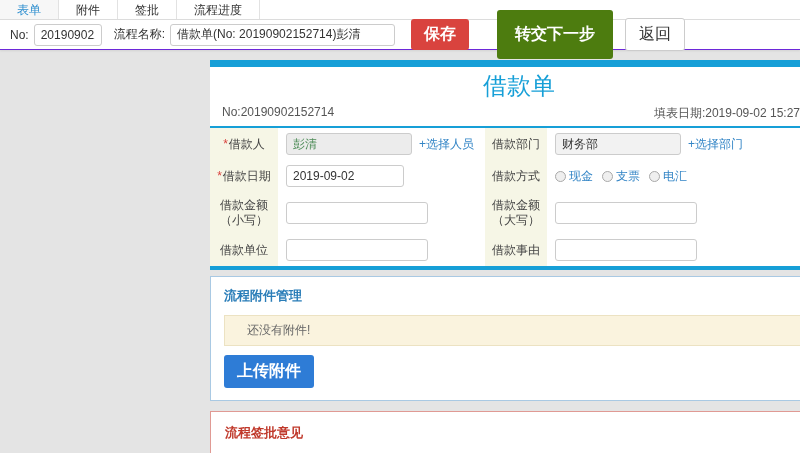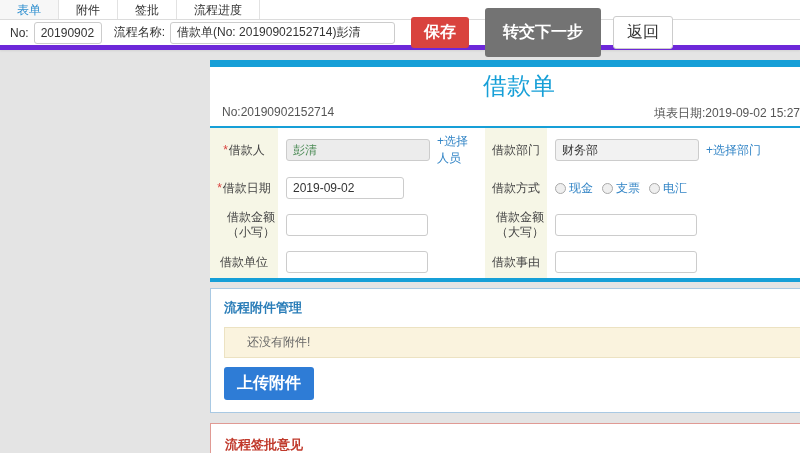--- a/index.html
+++ b/index.html
@@ -7,46 +7,46 @@
   body {
     background:#e4e4e4;
     font-family:"Liberation Sans","DejaVu Sans",sans-serif;
     font-size:12px; color:#333;
   }
   
   .tabbar { display:flex; background:#fff; border-bottom:1px solid #ddd; height:20px; }
   .tab { padding:0 17px; line-height:21px; color:#333; border-right:1px solid #e2e2e2; cursor:pointer; }
   .tab.active { color:#2f8fcf; background:#f7f7f7; }
   
-  .cmdbar { display:flex; align-items:center; background:#fff; border-bottom:5px solid #6d28d9;
+  .cmdbar { display:flex; align-items:center; background:#fff; border-bottom:1px solid #6d28d9;
             padding:4px 10px; height:30px; box-shadow:0 1px 2px rgba(0,0,0,.08); }
   .cmdbar label { margin-right:5px; color:#333; }
   .inp { height:22px; border:1px solid #ccc; border-radius:3px; padding:1px 6px; font-size:12px;
          font-family:inherit; color:#333; background:#fff; }
   .no-inp { width:68px; margin-right:12px; }
   .name-inp { width:225px; margin-right:16px; }
   .btn { border:none; border-radius:3px; font-size:16px; font-weight:bold; padding:5px 13px;
          cursor:pointer; font-family:inherit; }
   .btn-save { background:#d9433e; color:#fff; }
-  .btn-next { background:#737373; color:#fff; margin-left:16px; padding:14px 18px; }
+  .btn-next { background:#4d7c0f; color:#fff; margin-left:28px; padding:14px 18px; }
   .btn-back { background:#fff; color:#333; border:1px solid #ccc; margin-left:12px; font-weight:normal; }
   
   .page { padding:10px 0 0 210px; }
   .panel { width:618px; background:#fff; }
   
   .main-panel { border-top:7px solid #169fd7; border-bottom:4px solid #169fd7; }
   .panel-title { text-align:center; color:#169fd7; font-size:24px; line-height:30px; padding:4px 0 2px; }
   .panel-meta { display:flex; justify-content:space-between; padding:2px 18px 4px 12px;
                 color:#555; border-bottom:2px solid #169fd7; }
   .form-grid { display:grid; grid-template-columns:68px 207px 62px 1fr; }
   .lbl { background:#f6f6e6; display:flex; align-items:center; justify-content:center;
-         text-align:right; color:#444; padding:6px 3px; line-height:15px; }
+         text-align:center; color:#444; padding:6px 3px; line-height:15px; }
   .req { color:#d9433e; margin-right:1px; }
   .fld { display:flex; align-items:center; padding:5px 8px; gap:7px; background:#fff; }
-  .ro-inp { width:144px; background:#ececec; color:#333; }
+  .ro-inp { width:126px; background:#ececec; color:#333; }
   .green-val { color:#4d8c57; }
   .date-inp { width:118px; }
   .txt-inp { width:142px; }
   .sel-link { color:#3385c6; text-decoration:none; cursor:pointer; }
   .radio-group { display:flex; align-items:center; gap:9px; }
   .radio-opt { display:flex; align-items:center; gap:3px; color:#3385c6; cursor:pointer; }
   .radio-dot { width:11px; height:11px; border:1px solid #a9a9a9; border-radius:50%; background:#efefef; }
   
   .attach-panel { margin-top:6px; border:1px solid #a9c9e3; padding:10px 13px 12px; }
   .attach-heading { color:#2a7db8; font-weight:bold; font-size:13px; margin-bottom:10px; }

